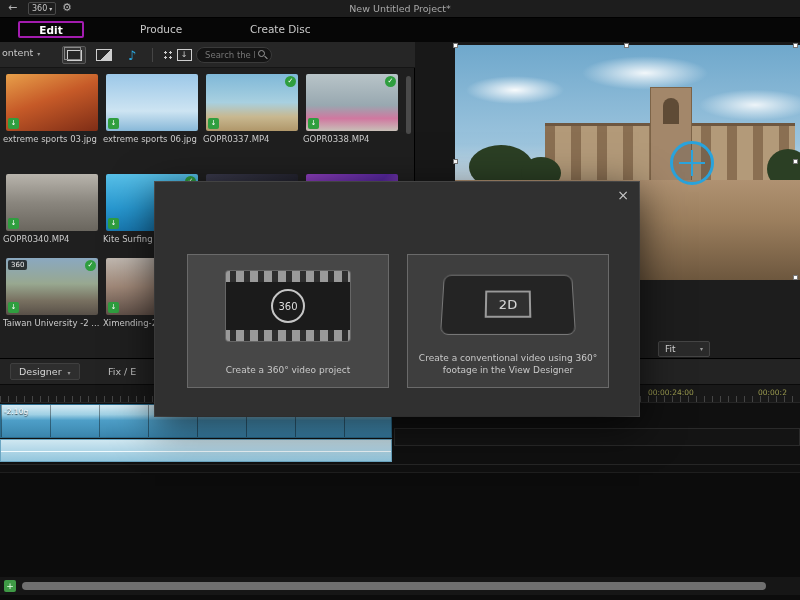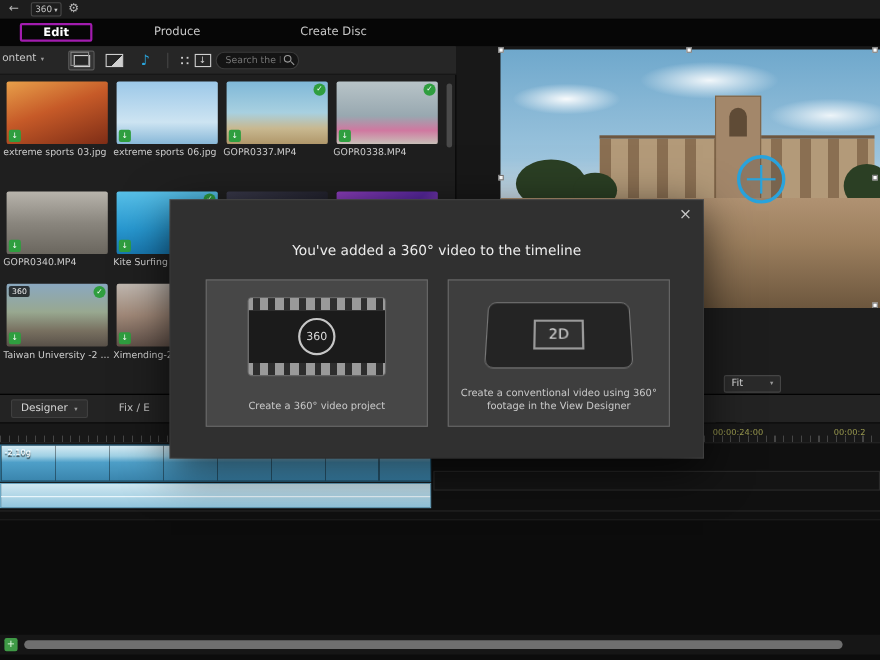--- a/index.html
+++ b/index.html
@@ -125,26 +125,27 @@
 <body>
 
 <div class="screen">
 
   <div class="topbar">
     <span class="tb-ic" style="left:8px;">←</span>
     <span class="tb-360">
       <span>360</span><span class="chev">▾</span>
     </span>
     <span class="tb-ic" style="left:62px;">⚙</span>
+    <div class="tb-title">New Untitled Project*</div>
   </div>
 
   <div class="tabbar">
     <div class="tab-active">Edit</div>
     <div class="tab" style="left:140px;">Produce</div>
-    <div class="tab" style="left:250px;margin-left:23px;">Create Disc</div>
+    <div class="tab" style="left:250px;">Create Disc</div>
   </div>
 
   <div class="library">
     <div class="lib-toolbar">
       <div class="lib-dd">
         <span>ontent</span><span class="chev">▾</span>
       </div>
       <div class="ic-btn sel" style="left:62px;">
           <span class="ic-media"></span>
         </div>
@@ -260,21 +261,20 @@
   </div>
 
   <div class="bottom">
     <div class="scroll-track"></div>
     <div class="green-btn">+</div>
     <div class="scroll-handle"></div>
   </div>
 
   <div class="dialog">
     <span class="dlg-close">×</span>
-    <div class="dlg-title">You've added a 360° video to the timeline</div>
 
     <div class="card card-360">
       <div class="film">
         <div class="film-holes"></div>
         <div class="film-center">
           <div class="film-circle">360</div>
         </div>
         <div class="film-holes"></div>
       </div>
       <div class="card-caption">Create a 360° video project</div>

